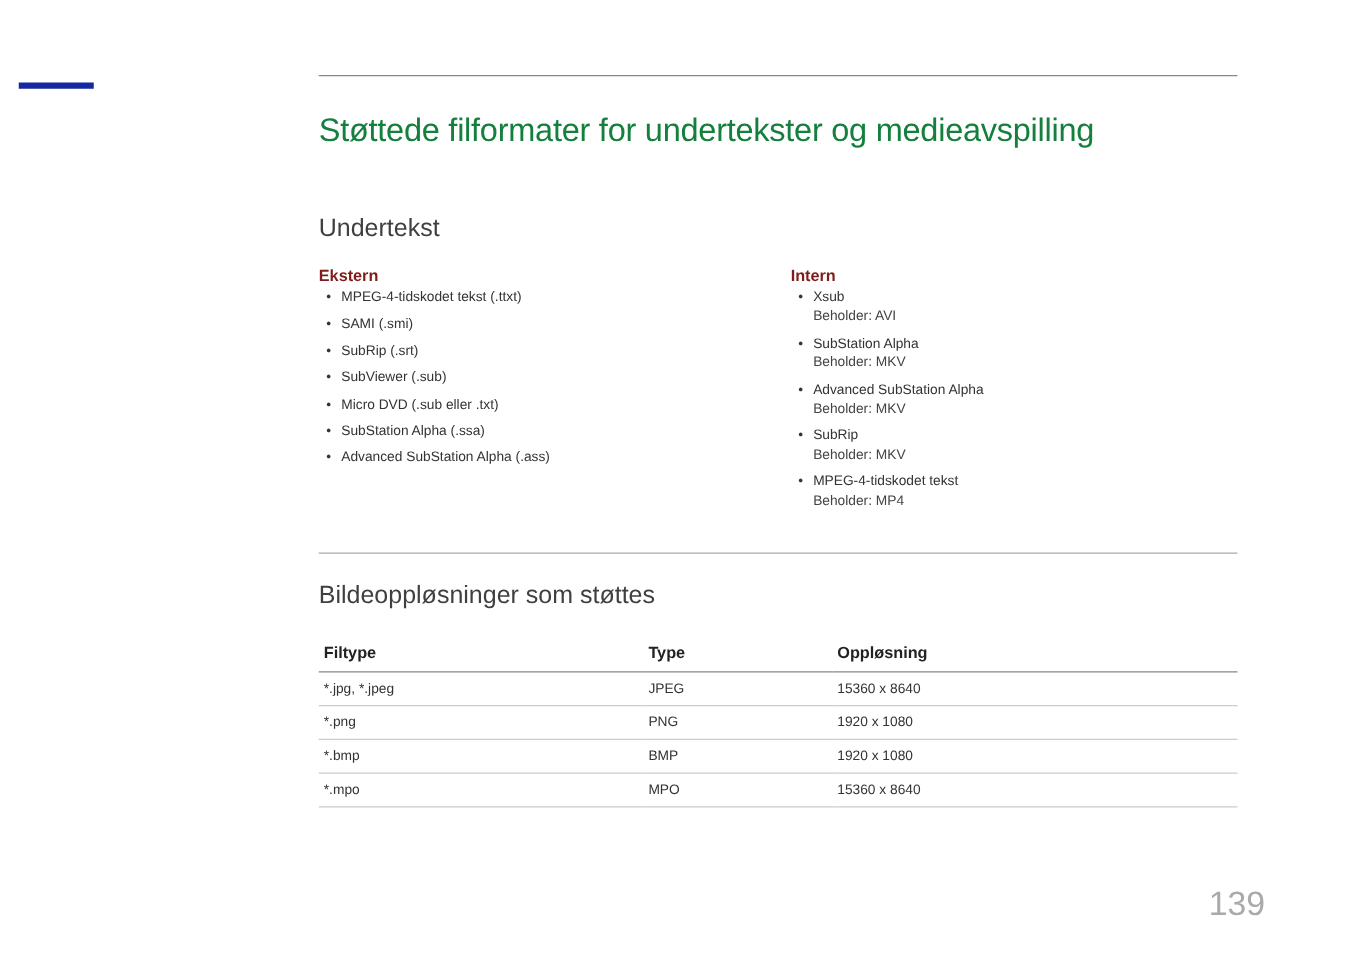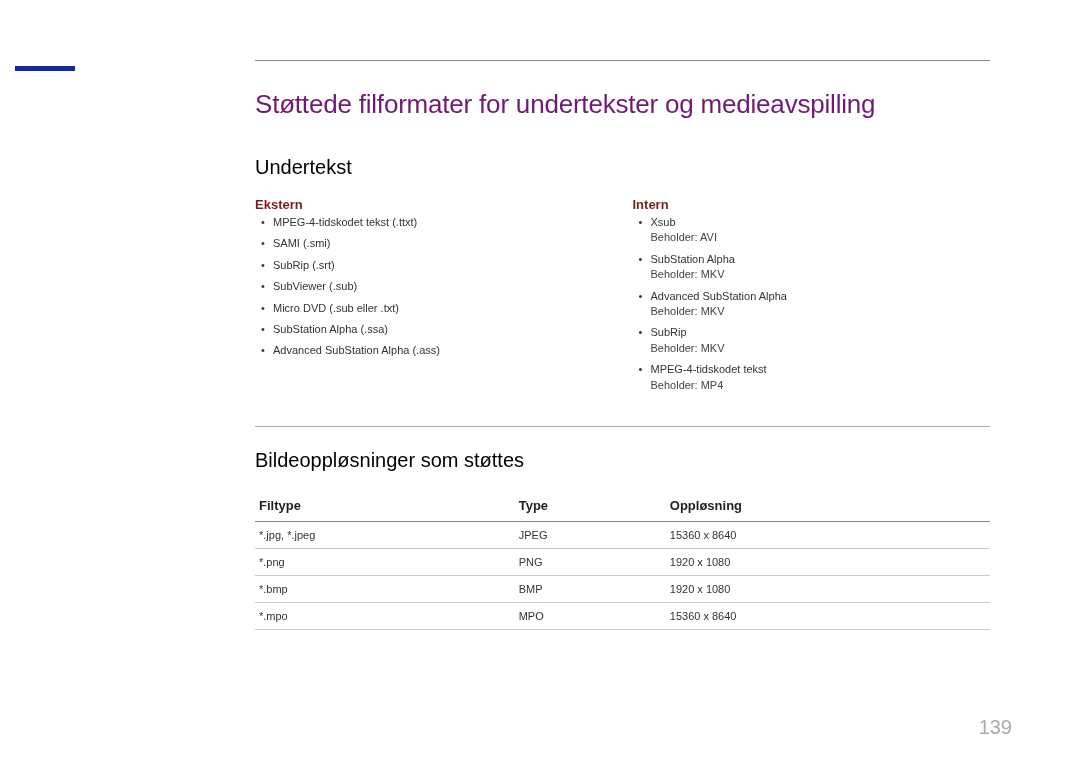--- a/index.html
+++ b/index.html
@@ -21,28 +21,28 @@
   }
   .content {
     padding: 60px 90px 0 255px;
   }
   .hr-top {
     border: none;
     border-top: 1px solid #888;
     margin-bottom: 28px;
   }
   h1 {
-    color: #701a75;
+    color: #15803d;
     font-weight: 400;
     font-size: 26px;
     letter-spacing: -0.2px;
-    margin-bottom: 36px;
+    margin-bottom: 52px;
   }
   h2 {
-    color: #000000;
+    color: #404040;
     font-weight: 400;
     font-size: 20px;
     margin-bottom: 18px;
   }
   .cols {
     display: flex;
     gap: 20px;
     margin-bottom: 30px;
   }
   .col {
@@ -93,21 +93,21 @@
   }
   td {
     padding: 7px 4px;
     border-bottom: 1px solid #ccc;
     color: #333;
   }
   .page-num {
     position: absolute;
     bottom: 24px;
     right: 68px;
-    font-size: 20px;
+    font-size: 27px;
     color: #aaa;
   }
 </style>
 </head>
 <body>
 
 <div class="accent-bar"></div>
 
 <div class="content">
   <hr class="hr-top">

